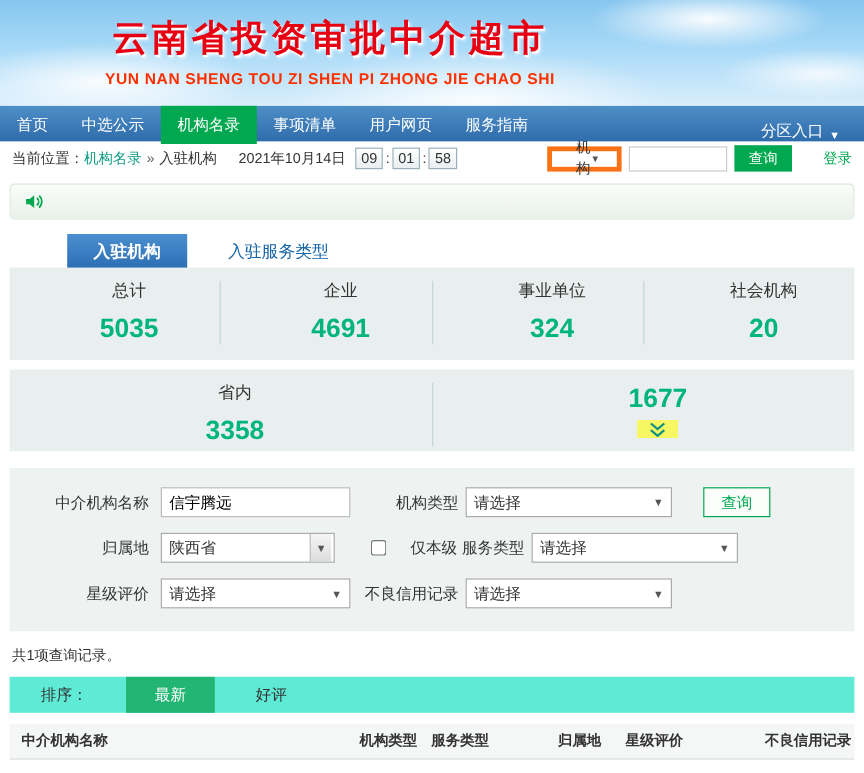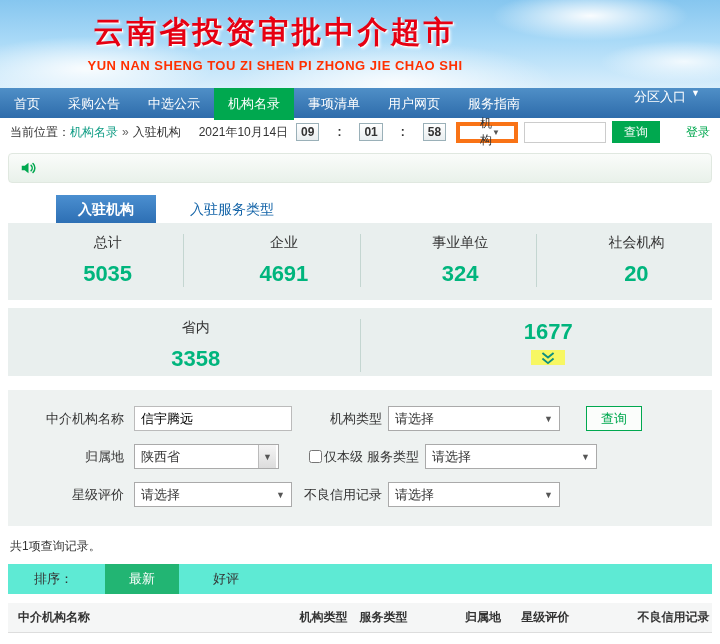--- a/index.html
+++ b/index.html
@@ -21,28 +21,28 @@
   .header-text { position:absolute; left:40px; top:12px; width:470px; text-align:center; }
   .site-title {
     font-size:30px; font-weight:bold; color:#e60012; letter-spacing:3px;
     text-shadow:1px 1px 0 #fff, 2px 2px 3px rgba(255,255,255,.8);
   }
   .site-subtitle { margin-top:5px; font-size:13px; font-weight:bold; color:#ff3000; letter-spacing:.5px; }
   
   .main-nav { height:30px; display:flex; align-items:stretch; background:linear-gradient(#4f8fc7,#2e6cab); color:#fff; font-size:13px; }
   .nav-item { display:flex; align-items:center; padding:16px 14px; cursor:pointer; }
   .nav-item.active { background:#00a84f; }
-  .zone-entry { margin-left:auto; display:flex; align-items:flex-start; gap:5px; padding-right:20px; }
+  .zone-entry { margin-left:auto; display:flex; align-items:flex-end; gap:5px; padding-right:20px; }
   .zone-arrow { font-size:9px; }
   
   .crumb-row { height:28px; display:flex; align-items:center; padding:0 10px; font-size:12px; background:#fff; }
   .crumb-link { color:#0f9c84; cursor:pointer; }
   .crumb-sep { margin:0 4px; color:#666; }
   .crumb-date { margin-left:18px; color:#333; }
-  .time-group { display:flex; align-items:center; margin-left:8px; gap:18px;font-weight:bold; }
+  .time-group { display:flex; align-items:center; margin-left:8px; gap:2px; }
   .time-box { border:1px solid #9ab0b8; background:linear-gradient(#fff,#e9eef0); padding:1px 4px; font-size:12px; color:#333; }
   .top-right { margin-left:auto; display:flex; align-items:center; gap:6px; }
   .mini-select { width:62px; height:21px; border:4px solid #f97316; background:#fff; display:flex; align-items:center; justify-content:space-between; padding:0 20px; font-size:12px; cursor:pointer; }
   .mini-select .arr { font-size:8px; color:#555; }
   .top-input { width:82px; height:21px; border:1px solid #ccc; padding:0 4px; font-size:12px; }
   .top-query-btn { height:22px; padding:0 12px; background:#00a84f; border:none; color:#fff; font-size:12px; cursor:pointer; font-family:inherit; }
   .login-link { color:#00a84f; cursor:pointer; margin-left:20px; }
   
   .announce-bar { margin:7px 8px 0; height:30px; border:1px solid #e0e8e0; border-radius:4px;
     background:linear-gradient(#fafcfa,#e9f1ea); display:flex; align-items:center; padding:0 10px; }
@@ -66,21 +66,21 @@
   .flabel1 { width:118px; text-align:right; padding-right:10px; color:#333; }
   .flabel2 { width:96px; text-align:right; padding-right:6px; color:#333; }
   .text-input { width:158px; height:25px; border:1px solid #bbb; background:#fff; padding:0 6px; font-size:13px; }
   .sel { height:25px; background:#fff; border:1px solid #aaa; display:flex; align-items:center; justify-content:space-between; padding:0 2px 0 6px; color:#333; cursor:pointer; }
   .sel .arr { font-size:9px; color:#555; padding:0 4px; }
   .sel.ctl1 { width:158px; }
   .sel.ctl1b { width:145px; }
   .sel.ctl2 { width:172px; }
   .combo .arr { background:linear-gradient(#f5f5f5,#dcdcdc); border-left:1px solid #bbb; align-self:stretch; display:flex; align-items:center; }
   .form-query-btn { margin-left:26px; height:25px; padding:0 14px; background:#fbfdfb; border:1px solid #00a84f; color:#00a84f; font-size:13px; cursor:pointer; font-family:inherit; }
-  .local-wrap { display:flex; align-items:center; margin-left:18px; gap:2px; color:#333;padding-left:12px; }
+  .local-wrap { display:flex; align-items:center; margin-left:18px; gap:20px; color:#333;padding-left:12px; }
   .local-wrap input { width:13px; height:13px; cursor:pointer; }
   .svc-label { margin-left:4px; color:#333; }
   
   .result-count { margin:12px 10px 0; font-size:12px; color:#333; }
   .sort-bar { margin:9px 8px 0; height:30px; background:#5eead4; display:flex; align-items:center; }
   .sort-label { margin-left:26px; color:#333; }
   .sort-newest { margin-left:32px; width:74px; height:30px; line-height:30px; text-align:center; background:#22b573; color:#fff; cursor:pointer; }
   .sort-praise { margin-left:34px; color:#333; cursor:pointer; }
   
   .result-table { margin:9px 8px 0; font-size:12px; }
@@ -94,21 +94,20 @@
 
 <div class="site-header">
   <div class="header-text">
     <div class="site-title">云南省投资审批中介超市</div>
     <div class="site-subtitle">YUN NAN SHENG TOU ZI SHEN PI ZHONG JIE CHAO SHI</div>
   </div>
 </div>
 
 <div class="main-nav">
   <div class="nav-item">首页</div>
-  <div class="nav-item">采购公告</div>
   <div class="nav-item">中选公示</div>
   <div class="nav-item active">机构名录</div>
   <div class="nav-item">事项清单</div>
   <div class="nav-item">用户网页</div>
   <div class="nav-item">服务指南</div>
   <div class="zone-entry">
     <span>分区入口</span>
     <span class="zone-arrow">▼</span>
   </div>
 </div>

